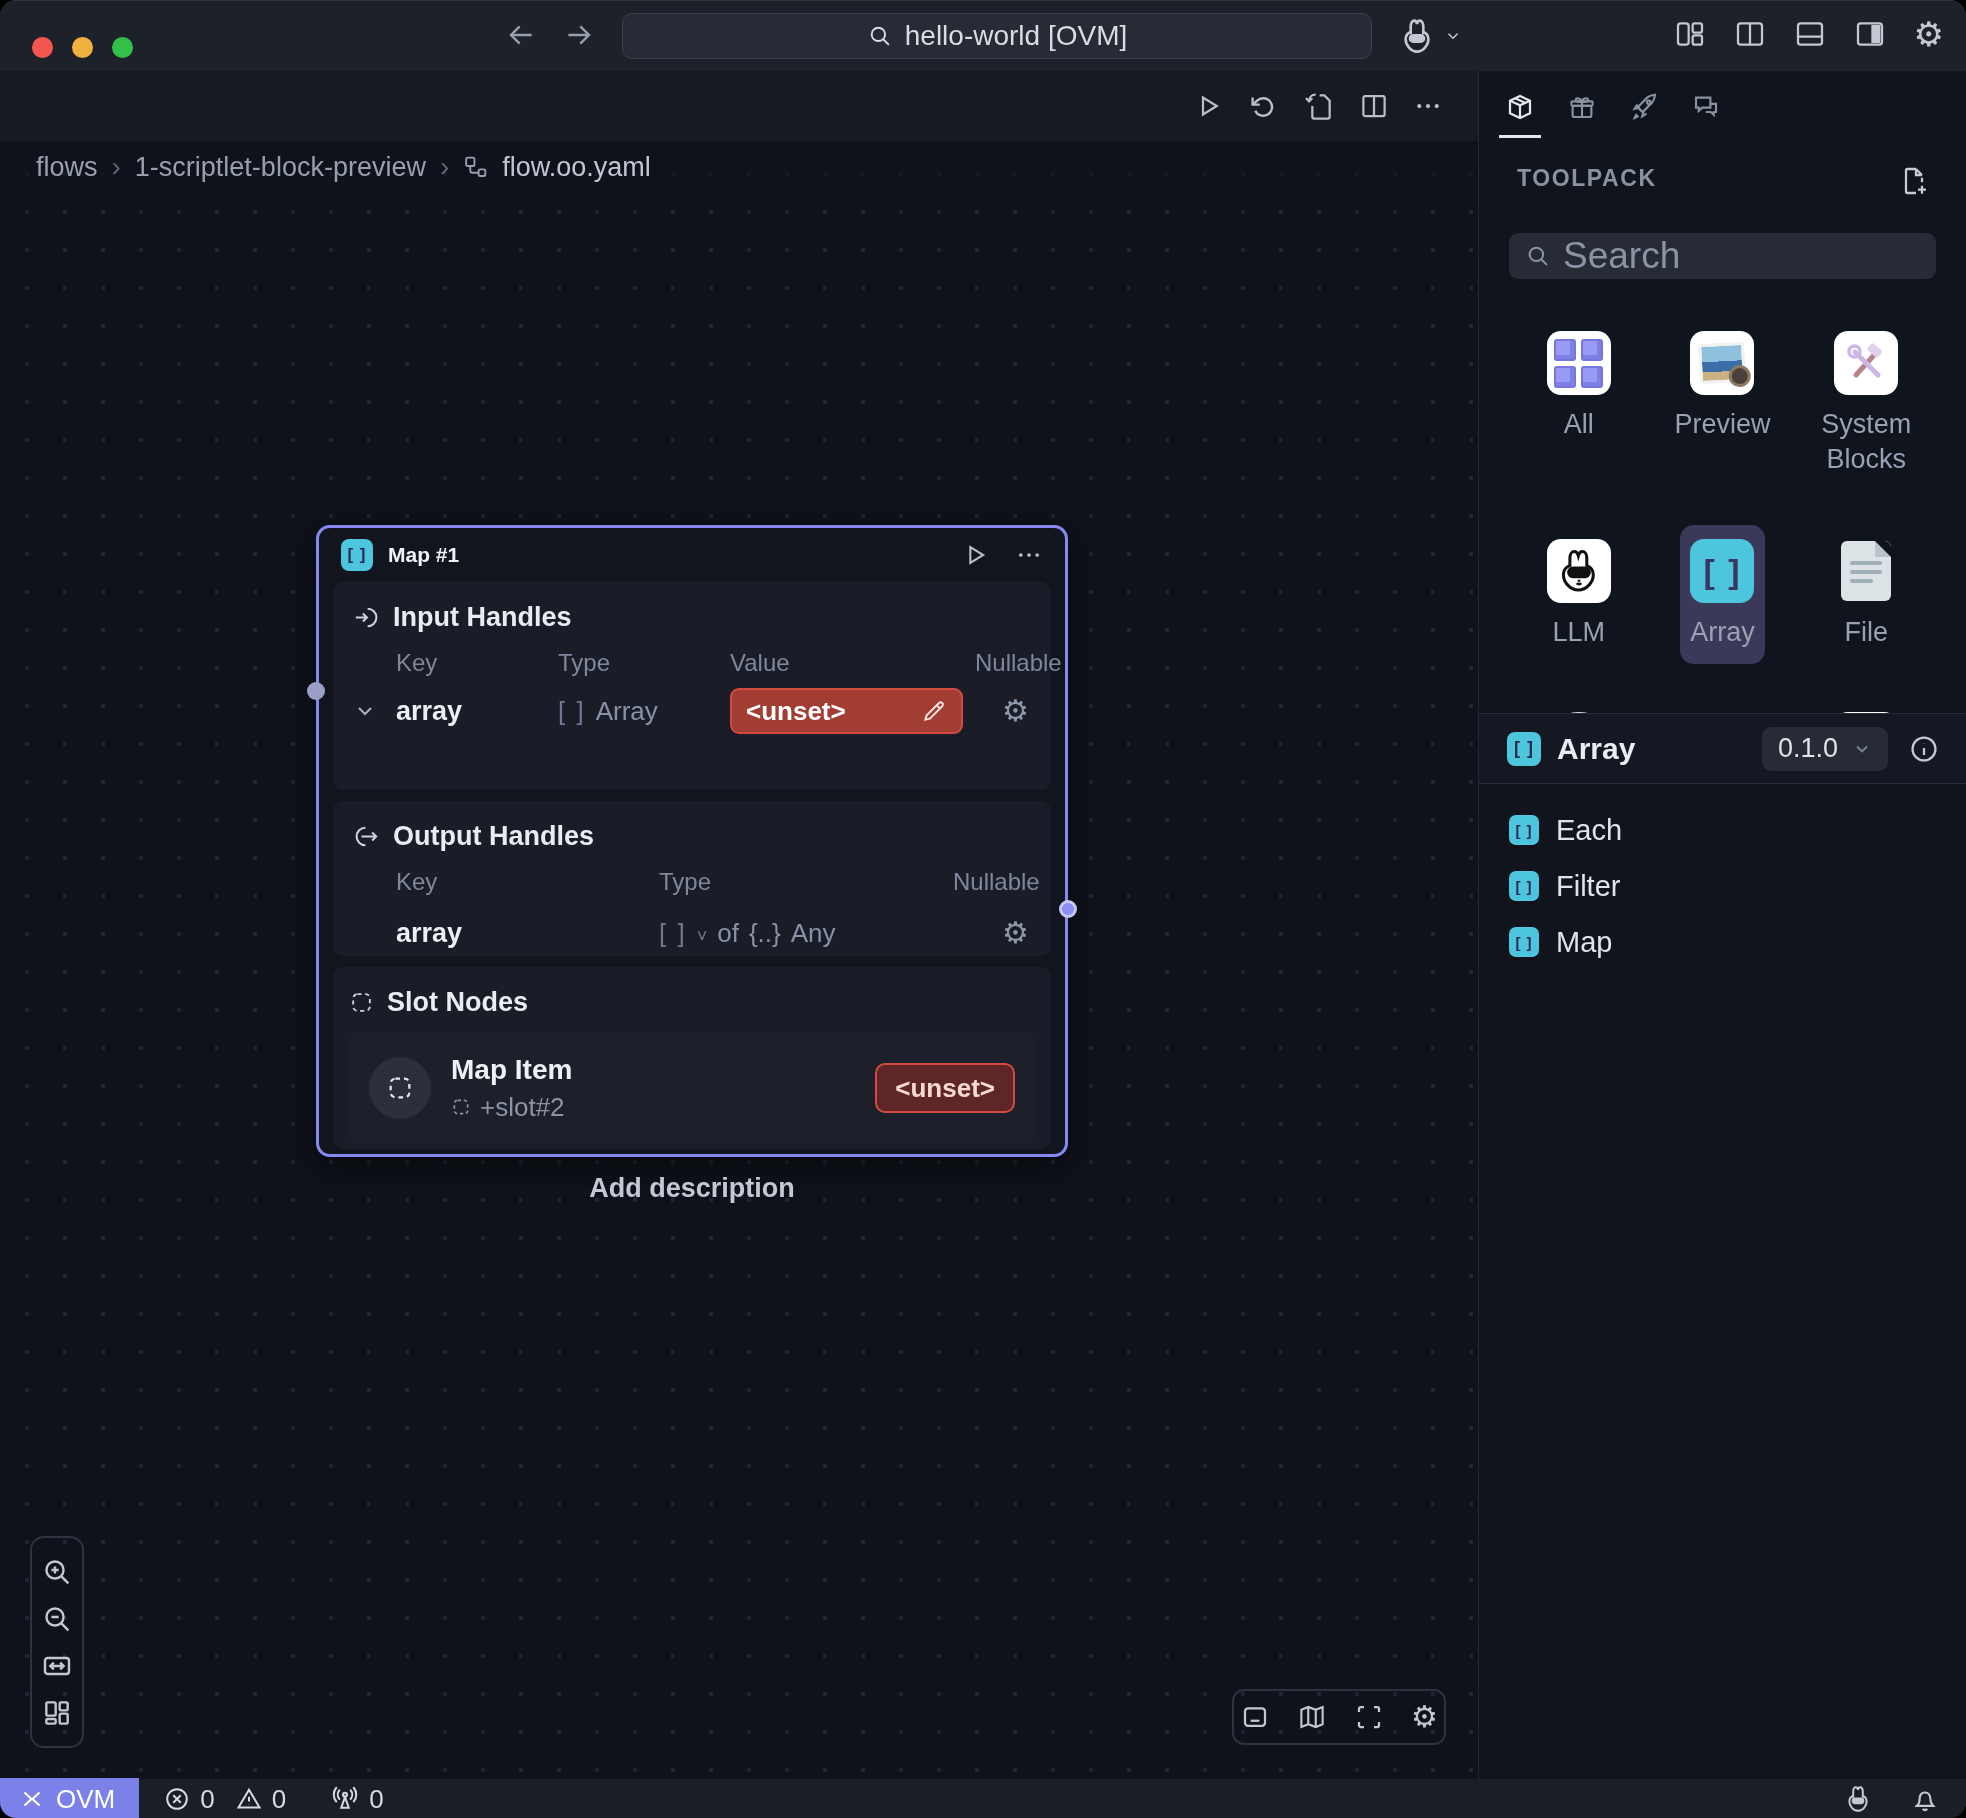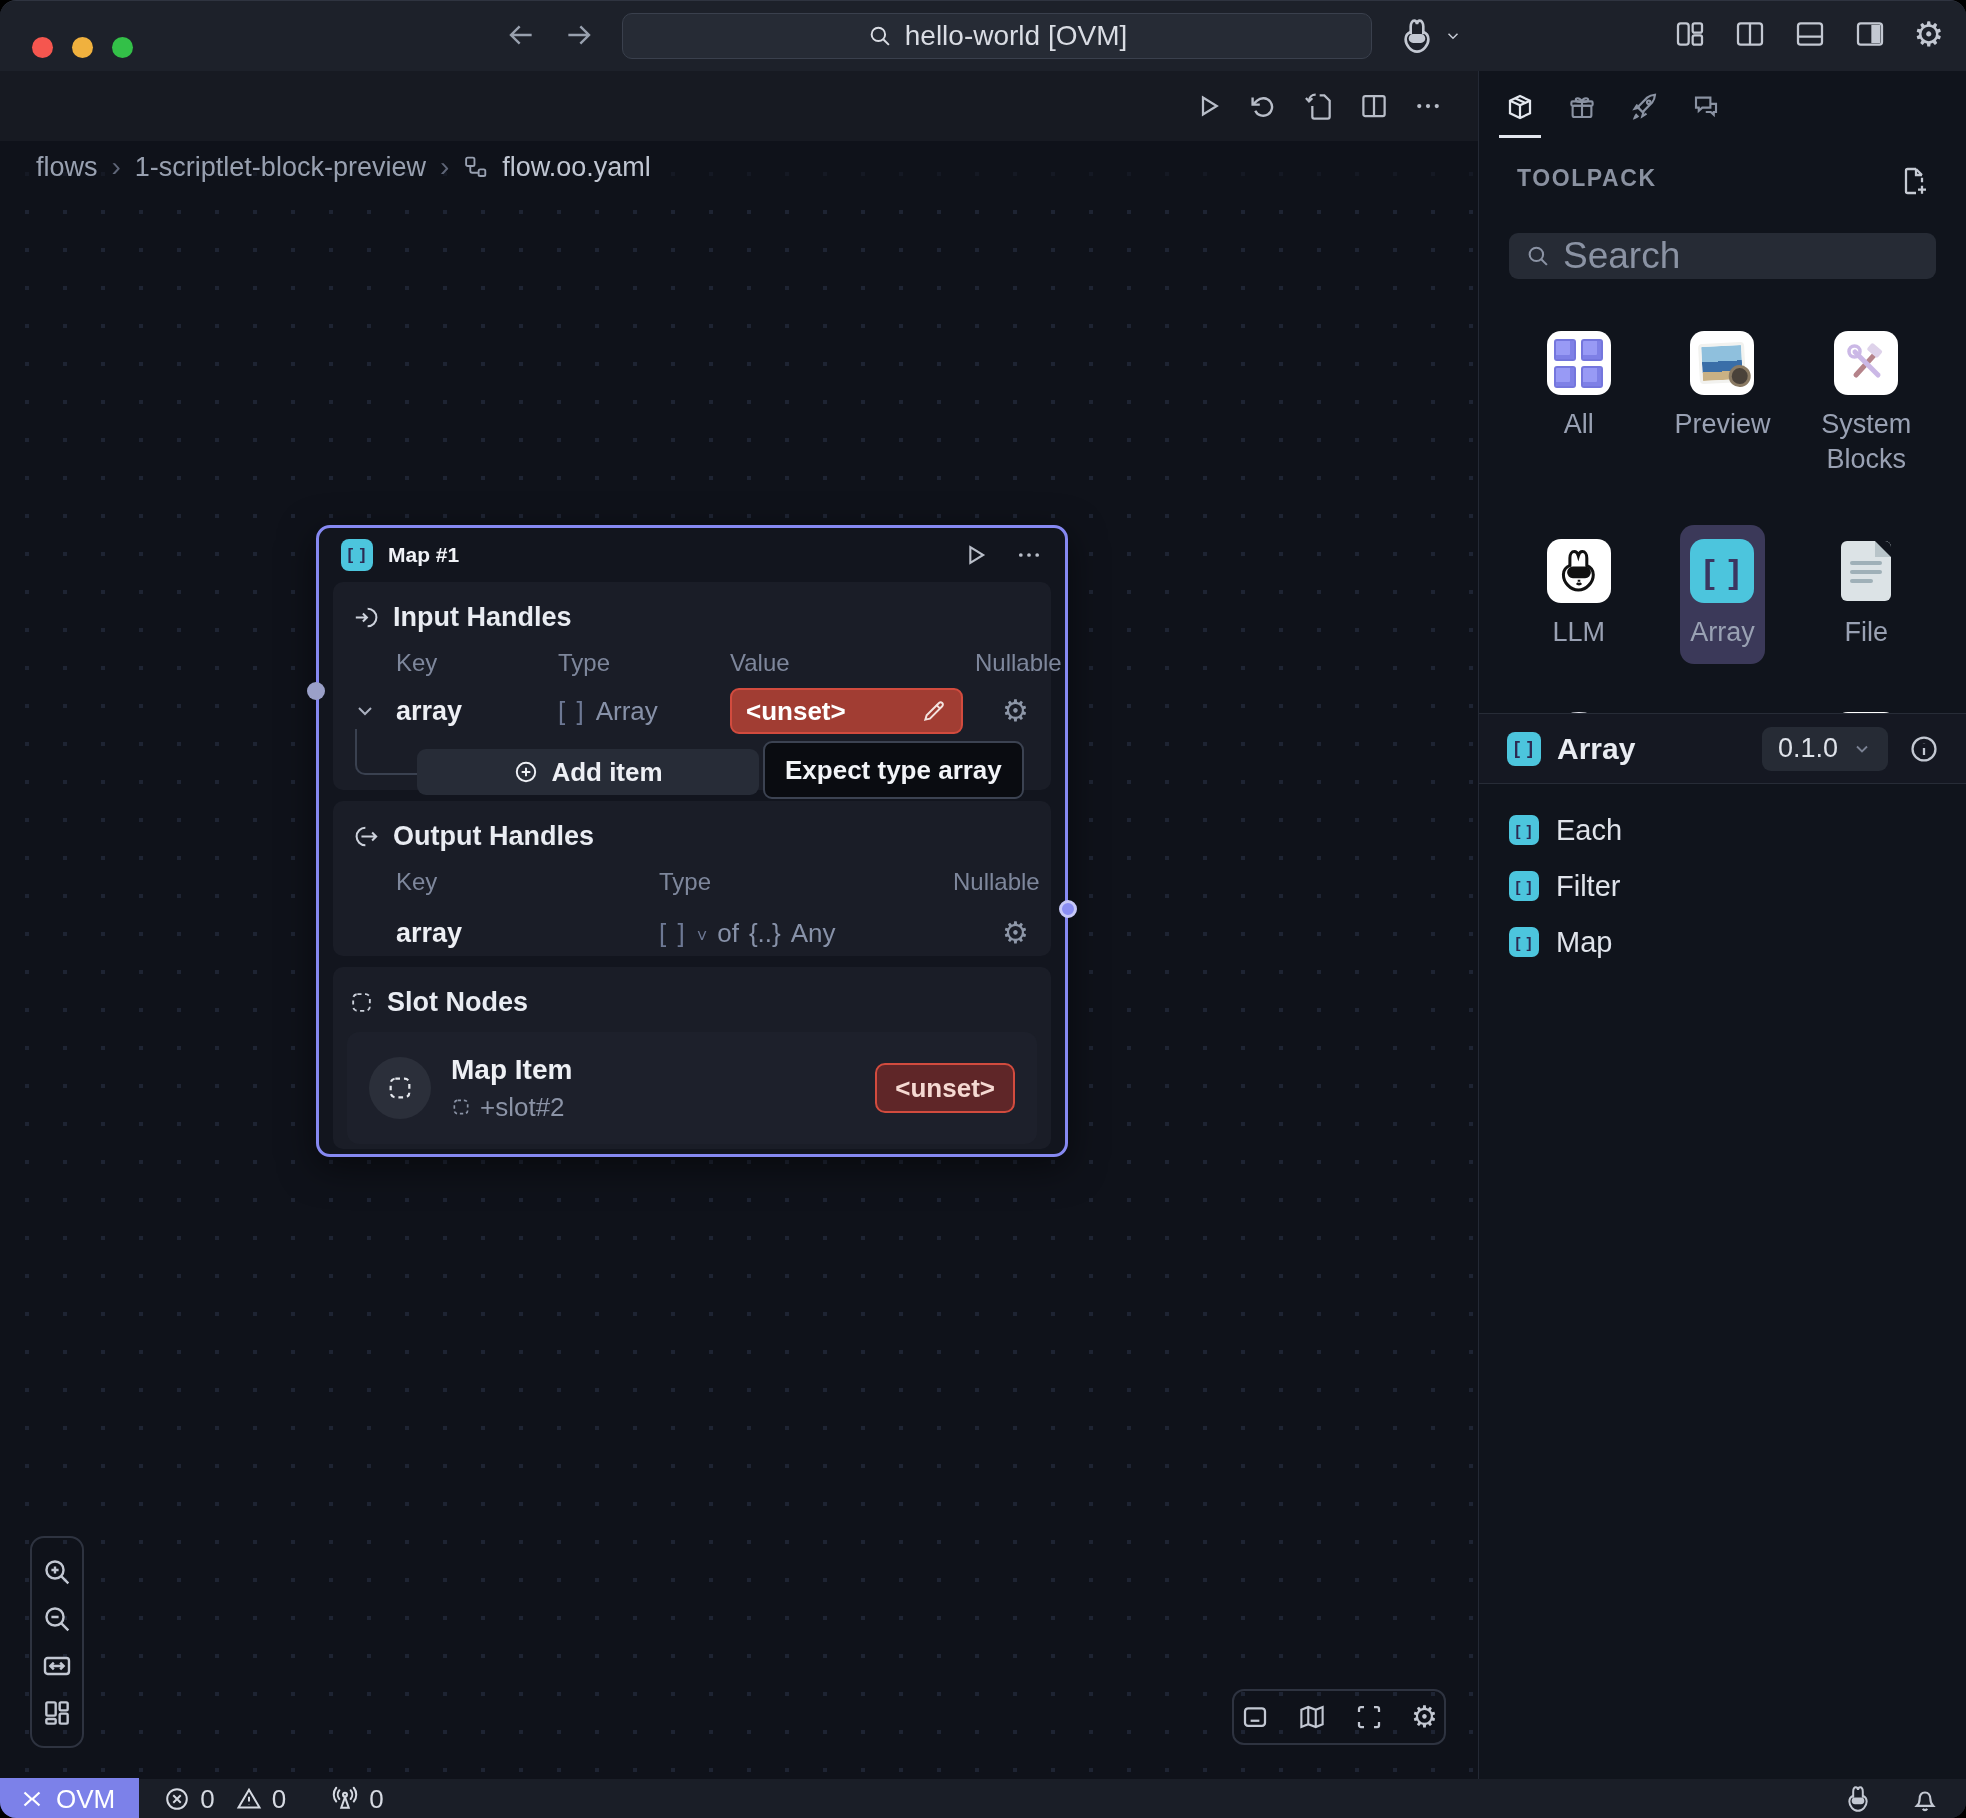--- a/index.html
+++ b/index.html
@@ -359,33 +359,20 @@
               <span class="unset-badge">
                 <span>&lt;unset&gt;</span>
                 <span class="pen">
                     <svg width="26" height="26" viewBox="0 0 24 24" fill="none" stroke="currentColor" stroke-width="1.8">
                       <path d="m4 20 4.2-1L19.6 7.6a2.1 2.1 0 0 0-3-3L5.2 16z"></path>
                       <path d="m14 6.2 3.4 3.4"></path>
                     </svg>
                   </span>
               </span>
               <span class="gearcell gear-glyph" style="font-size:30px;color:#8e97a8">⚙</span>
-            </div>
-            <div class="addrow">
-              <span class="connector"></span>
-              <button class="add-item">
-                <span>
-                    <svg width="26" height="26" viewBox="0 0 24 24" fill="none" stroke="currentColor" stroke-width="1.8">
-                      <circle cx="12" cy="12" r="8.5"></circle>
-                      <path d="M12 8v8M8 12h8"></path>
-                    </svg>
-                  </span>
-                <span>Add item</span>
-              </button>
-              <span class="tooltip">Expect type array</span>
             </div>
           </div>
 
           <div class="section" style="height:155px;">
             <div class="sec-head">
               <span class="shicon">
                   <svg width="27" height="27" viewBox="0 0 24 24" fill="none" stroke="currentColor" stroke-width="1.8">
                     <path d="M11 4.2a7.8 7.8 0 1 0 0 15.6"></path>
                     <path d="M7.5 12h13M17 8.4 20.6 12 17 15.6"></path>
                   </svg>
@@ -441,20 +428,21 @@
               <span class="slot-unset">
                   <span>&lt;unset&gt;</span>
                 </span>
             </div>
           </div>
         </div>
 
         <span class="handle in"></span>
         <span class="handle out"></span>
 
+        <div class="add-desc">Add description</div>
 
         <div class="zoombar">
           <span>
               <svg width="32" height="32" viewBox="0 0 24 24" fill="none" stroke="currentColor" stroke-width="1.8">
                 <circle cx="10.5" cy="10.5" r="6.4"></circle>
                 <path d="m15.3 15.3 5.2 5.2M10.5 7.8v5.4M7.8 10.5h5.4"></path>
               </svg>
             </span>
           <span>
               <svg width="32" height="32" viewBox="0 0 24 24" fill="none" stroke="currentColor" stroke-width="1.8">

